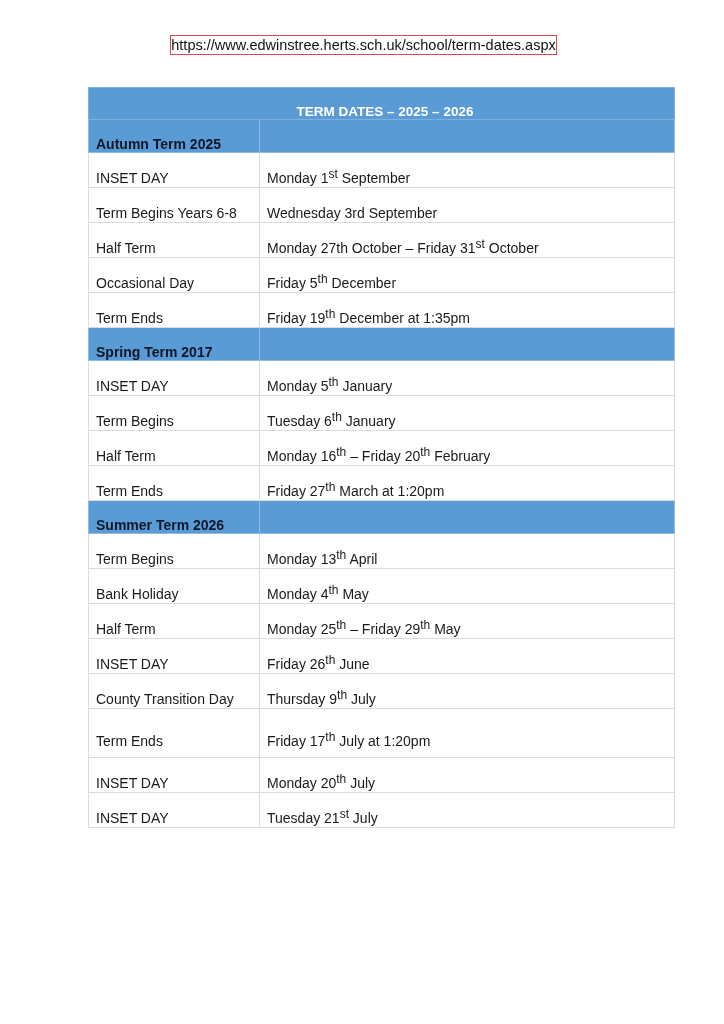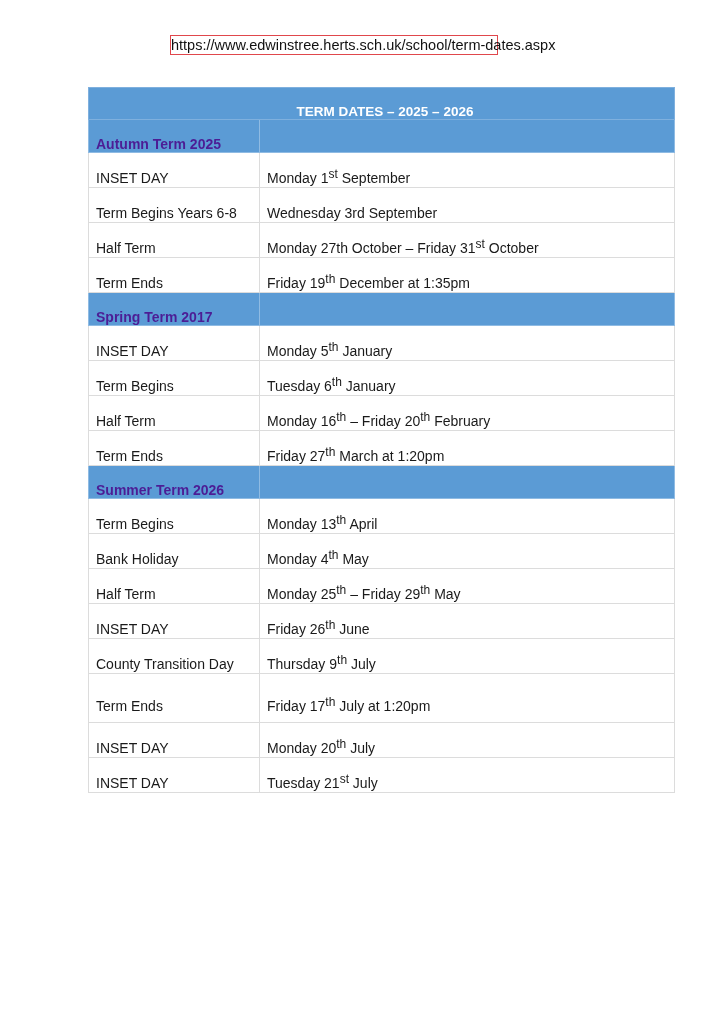--- a/index.html
+++ b/index.html
@@ -2,41 +2,41 @@
 <html><head>
 <meta charset="utf-8">
 <style>
   html, body { margin:0; padding:0; }
   body {
     width:724px; height:1024px; background:#ffffff; position:relative;
     font-family:"Liberation Sans", sans-serif; color:#1a1a1a;
     overflow:hidden;
   }
   .url-box {
-    position:absolute; left:170px; top:35px; height:20px; width:328px;
+    position:absolute; left:170px; top:35px; height:20px; width:387px;
     border:1.5px solid #e0474c; box-sizing:border-box;
     font-size:14.5px; line-height:18px; text-align:center; color:#111;
     white-space:nowrap;
   }
   table.terms {
     position:absolute; left:88px; top:87px; width:586px;
     border-collapse:collapse; table-layout:fixed;
   }
   table.terms col.c1 { width:171px; }
   table.terms col.c2 { width:415px; }
   table.terms td {
     border:1px solid #dcdcdc; padding:16px 0 0 7px; font-size:14px;
     vertical-align:middle; height:35px; box-sizing:border-box;
   }
   tr.title-row td {
     background:#5b9bd5; color:#ffffff; font-weight:bold; text-align:center;
     height:31px; font-size:13.5px; border-color:#7fb0de;
   }
   tr.term-head td {
-    background:#5b9bd5; color:#4c1d95; font-weight:bold; height:24px;
+    background:#5b9bd5; color:#0f172a; font-weight:bold; height:24px;
     border-color:#8fbbe3; font-size:14px;
   }
   tr.tall td { height:49px; }
   td.date { padding-left:7px; }
   sup { font-size:12px; vertical-align:5px; line-height:0; }
 </style>
 </head>
 <body>
 
 <div class="url-box">https://www.edwinstree.herts.sch.uk/school/term-dates.aspx</div>
@@ -58,20 +58,24 @@
         <td>INSET DAY</td>
         <td class="date"><span>Monday 1</span><sup>st</sup><span> September</span></td>
       </tr>
       <tr>
         <td>Term Begins Years 6-8</td>
         <td class="date"><span>Wednesday 3rd September</span></td>
       </tr>
       <tr>
         <td>Half Term</td>
         <td class="date"><span>Monday 27th October – Friday 31</span><sup>st</sup><span> October</span></td>
+      </tr>
+      <tr>
+        <td>Occasional Day</td>
+        <td class="date"><span>Friday 5</span><sup>th</sup><span> December</span></td>
       </tr>
       <tr>
         <td>Term Ends</td>
         <td class="date"><span>Friday 19</span><sup>th</sup><span> December at 1:35pm</span></td>
       </tr>
       <tr class="term-head">
         <td>Spring Term 2017</td>
         <td></td>
       </tr>
       <tr>

